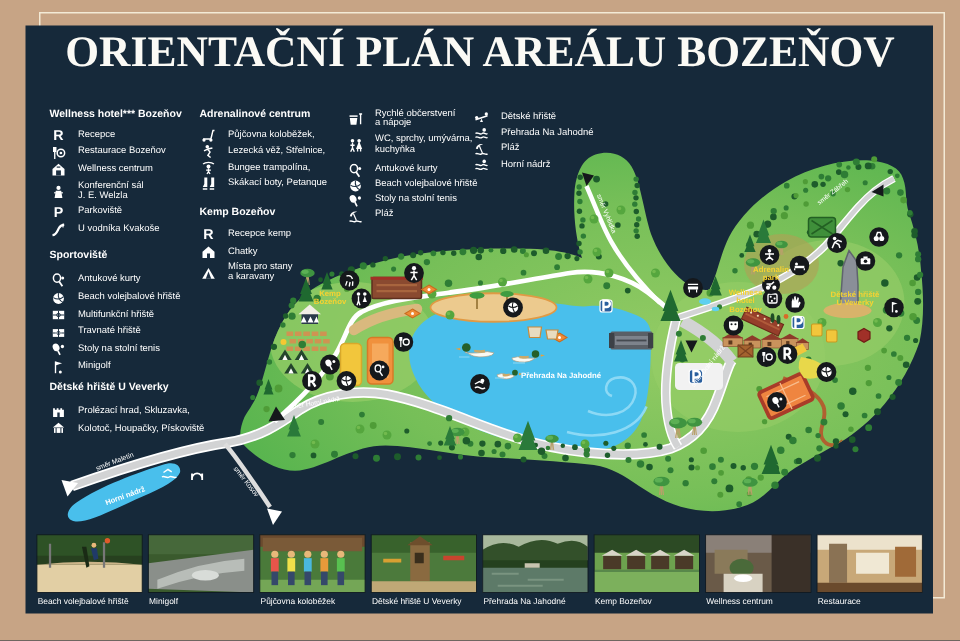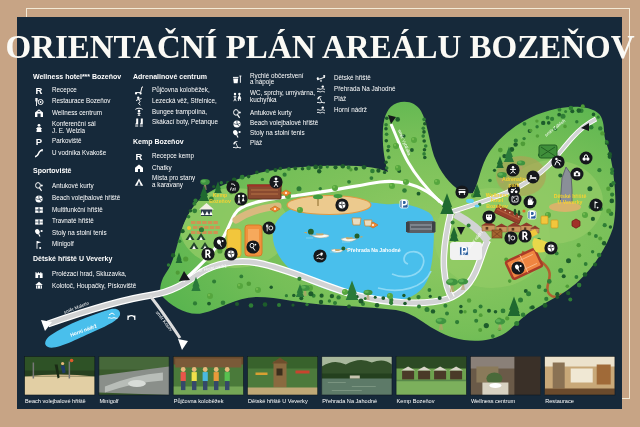--- a/index.html
+++ b/index.html
@@ -1,21 +1,21 @@
 <!DOCTYPE html>
 <html><head>
 <meta charset="utf-8">
 <style>
   html,body{margin:0;padding:0;}
   body{width:640px;height:427px;overflow:hidden;background:#c7a485;font-family:"Liberation Sans",sans-serif;}
   #stage{position:relative;width:640px;height:427px;}
   .abs{position:absolute;}
   #panel{left:17px;top:17px;width:605px;height:392px;background:#16293a;}
   #creamline{left:26px;top:8px;width:604px;height:391px;border:1.5px solid #f3ead6;box-sizing:border-box;}
-  #title{left:0;top:29px;width:640px;text-align:center;color:#fbfaf5;font-family:"Liberation Serif",serif;font-weight:bold;font-size:33px;letter-spacing:0px;white-space:nowrap;}
+  #title{left:0;top:19px;width:640px;text-align:center;color:#fbfaf5;font-family:"Liberation Serif",serif;font-weight:bold;font-size:29px;letter-spacing:0px;white-space:nowrap;}
   .hdr{position:absolute;color:#fff;font-weight:bold;font-size:7px;white-space:nowrap;}
   .it{position:absolute;color:#fff;font-size:6.3px;white-space:nowrap;line-height:6.8px;}
 </style>
 </head>
 <body>
 <div id="stage">
 
   <div class="abs" id="creamline"></div>
 
   <div class="abs" id="panel"></div>

